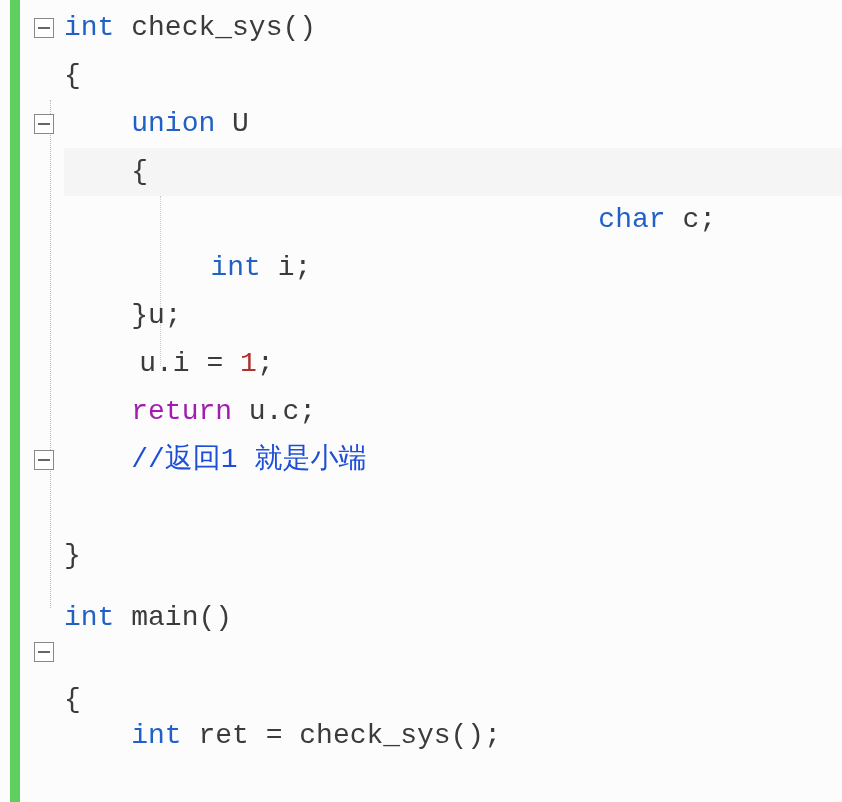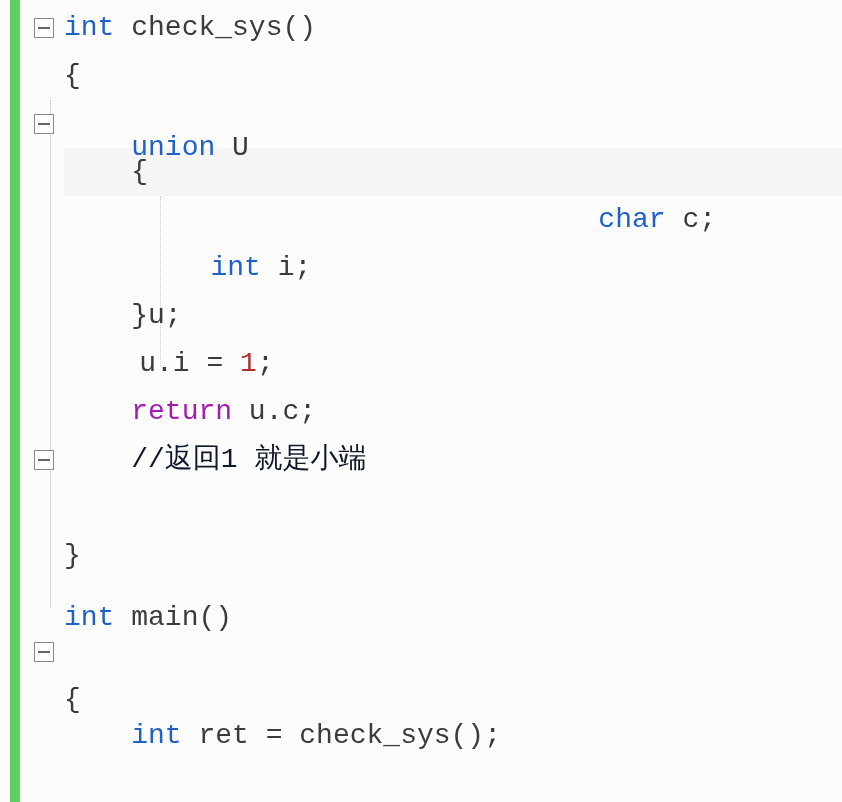--- a/index.html
+++ b/index.html
@@ -66,21 +66,21 @@
     font-weight: 500;
   }
   .kw   { color: #1f61c6; }
   .typ  { color: #1f61c6; }
   .idn  { color: #3b3b3b; }
   .fn   { color: #3b3b3b; }
   .punc { color: #3b3b3b; }
   .op   { color: #3b3b3b; }
   .num  { color: #b03030; }
   .ret  { color: #a21caf; }
-  .cmt  { color: #0f172a; }
+  .cmt  { color: #1d4ed8; }
   .hl {
     position: absolute;
     left: 0;
     height: 48px;
     width: 100%;
     background: rgba(200,200,200,0.12);
     z-index: 0;
   }
   .line > span { position: relative; z-index: 1; }
   .cursor {
@@ -127,21 +127,21 @@
 <div class="editor">
   <div class="greenbar"></div>
   <div class="gutter"></div>
 
   <div class="bracev" style="top:100px;height:508px;"></div>
   <div class="bracev2" style="top:196px;height:170px;"></div>
 
   <div class="code" id="code-area">
       <div class="line" style="position: absolute; top: 4px; left: 0px; width: 100%;"><span></span><span class="kw">int</span><span class="punc"> </span><span class="fn">check_sys</span><span class="punc">()</span></div>
       <div class="line" style="position: absolute; top: 52px; left: 0px; width: 100%;"><span></span><span class="punc">{</span></div>
-      <div class="line" style="position: absolute; top: 100px; left: 0px; width: 100%; margin-top: 24px;"><span>    </span><span class="kw">union</span><span class="punc"> </span><span class="idn">U</span></div>
+      <div class="line" style="position: absolute; top: 100px; left: 0px; width: 100%;"><span>    </span><span class="kw">union</span><span class="punc"> </span><span class="idn">U</span></div>
       <div class="line" style="position: absolute; top: 148px; left: 0px; width: 100%;"><div class="hl"></div><span>    </span><span class="punc">{</span></div>
       <div class="line" style="position: absolute; top: 196px; left: 16px; width: 100%; text-align: right;"><span>        </span><span class="typ">char</span><span class="punc"> </span><span class="idn">c</span><span class="punc">;</span><span class="cursor"><span class="b"></span></span></div>
       <div class="line" style="position: absolute; top: 244px; left: 12px; width: 100%;"><span>        </span><span class="typ">int</span><span class="punc"> </span><span class="idn">i</span><span class="punc">;</span></div>
       <div class="line" style="position: absolute; top: 292px; left: 0px; width: 100%;"><span>    </span><span class="punc">}</span><span class="idn">u</span><span class="punc">;</span></div>
       <div class="line" style="position: absolute; top: 340px; left: 8px; width: 100%;"><span>    </span><span class="idn">u</span><span class="punc">.</span><span class="idn">i</span><span class="punc"> </span><span class="op">=</span><span class="punc"> </span><span class="num">1</span><span class="punc">;</span></div>
       <div class="line" style="position: absolute; top: 388px; left: 0px; width: 100%;"><span>    </span><span class="ret">return</span><span class="punc"> </span><span class="idn">u</span><span class="punc">.</span><span class="idn">c</span><span class="punc">;</span></div>
       <div class="line" style="position: absolute; top: 436px; left: 0px; width: 100%;"><span>    </span><span class="cmt">//返回1 就是小端</span></div>
       <div class="line" style="position: absolute; top: 484px; left: 0px; width: 100%;"><span>    </span></div>
       <div class="line" style="position: absolute; top: 532px; left: 0px; width: 100%;"><span></span><span class="punc">}</span></div>
       <div class="line" style="position: absolute; top: 580px; left: 0px; width: 100%;"><span></span></div>

